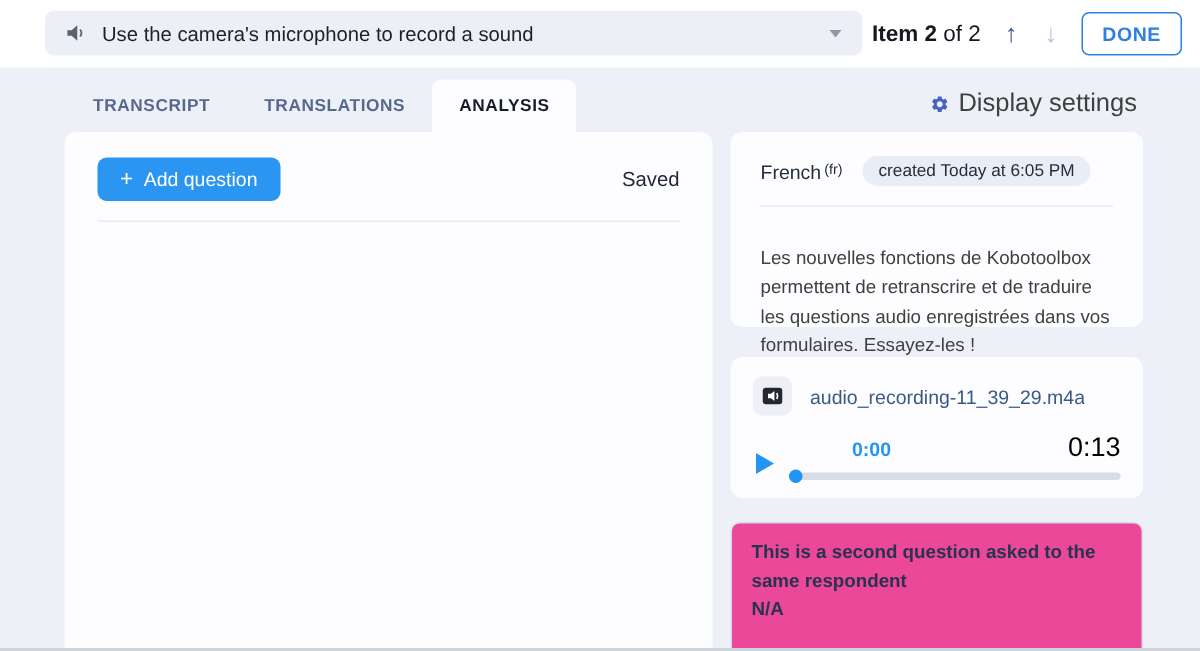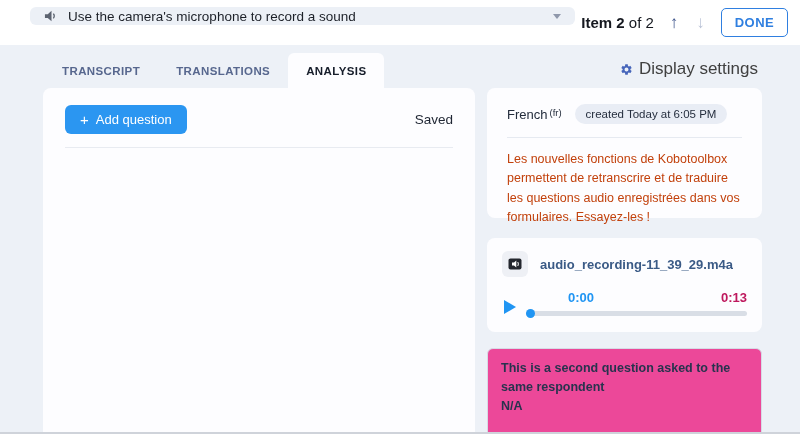--- a/index.html
+++ b/index.html
@@ -13,21 +13,21 @@
 
   
   .topbar {
     position: absolute; top: 0; left: 0; width: 800px; height: 45px;
     background: #ffffff;
     display: flex; align-items: center;
     z-index: 5;
   }
   .question-select {
     position: absolute; left: 30px; top: 7px;
-    width: 545px; height: 18px;
+    width: 545px; height: 30px;
     background: #ecf0f6; border-radius: 6px;
     display: flex; align-items: center;
     padding: 0 14px;
     cursor: pointer;
   }
   .question-select .spk { width: 15px; height: 14px; margin-right: 9px; flex: 0 0 auto; }
   .question-select .qtext {
     font-size: 13.5px; color: #1c2028; white-space: nowrap; overflow: hidden;
   }
   .question-select .caret {
@@ -106,45 +106,45 @@
   }
   .lang-row { display: flex; align-items: center; }
   .lang-name { font-size: 13px; color: #232c3c; }
   .lang-code { font-size: 9.5px; color: #232c3c; vertical-align: 3px; margin-left: 2px; }
   .created-badge {
     margin-left: 13px; background: #e9edf5; color: #252e3e;
     font-size: 11.5px; padding: 4px 11px; border-radius: 11px; white-space: nowrap;
   }
   .lang-divider { border-top: 1px solid #e6eaf1; margin-top: 13px; }
   .lang-desc {
-    margin-top: 12px; font-size: 12.5px; line-height: 1.55; color: #c2410c;
+    margin-top: 25px; font-size: 12.5px; line-height: 1.55; color: #404040;
   }
 
   .audio-card {
     margin-top: 20px; background: #fdfdff; border-radius: 8px;
     padding: 13px 15px; height: 94px;
   }
   .audio-head { display: flex; align-items: center; }
   .file-icon-box {
     width: 26px; height: 26px; background: #eef0f5; border-radius: 6px;
     display: flex; align-items: center; justify-content: center; flex: 0 0 auto;
   }
   .audio-filename {
-    margin-left: 12px; font-size: 13px; font-weight: 700; color: #3a5a86;
+    margin-left: 12px; font-size: 13px; font-weight: 400; color: #3a5a86;
     white-space: nowrap; overflow: hidden;
   }
   .player-row { display: flex; align-items: center; margin-top: 11px; }
   .play-btn {
     background: none; border: none; cursor: pointer; padding: 4px 6px 0 2px;
     margin-top: 8px;
   }
   .player-body { flex: 1; margin-left: 4px; }
   .time-row { display: flex; justify-content: space-between; align-items: baseline; margin-left: 42px; }
   .time-cur { font-size: 13px; font-weight: 700; color: #2095f3; }
-  .time-dur { font-size: 13px; font-weight: 700; color: #be185d; }
+  .time-dur { font-size: 18px; font-weight: 400; color: #000000; }
   .seek-track {
     position: relative; margin-top: 6px; height: 5px;
     background: #d9dee6; border-radius: 3px; cursor: pointer;
   }
   .seek-thumb {
     position: absolute; left: 0; top: -2px; width: 9px; height: 9px;
     border-radius: 50%; background: #2095f3;
   }
 
   .qa-box {

